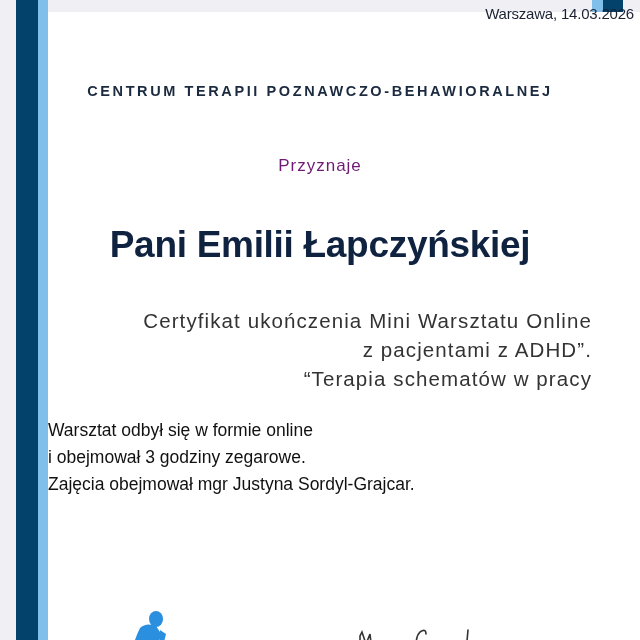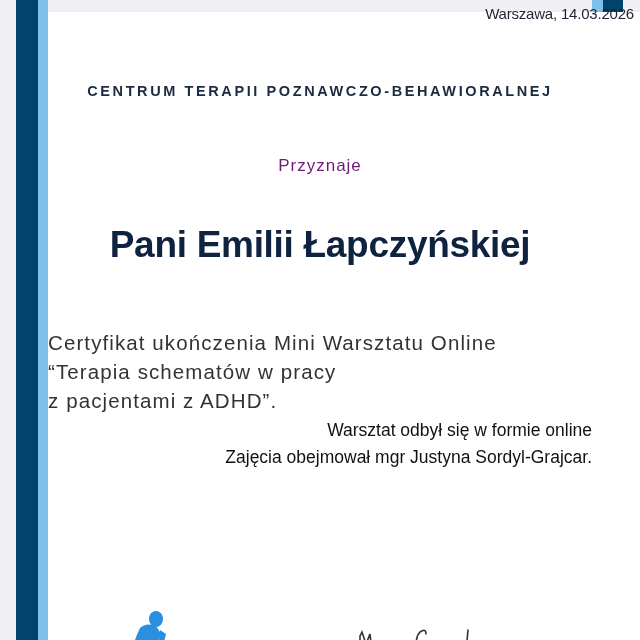--- a/index.html
+++ b/index.html
@@ -23,25 +23,25 @@
   }
   .awards {
     position: absolute; left: 0; width: 544px; top: 144px; text-align: center;
     font-size: 17px; color: #701a75; letter-spacing: 1px;
   }
   .name {
     position: absolute; left: 0; width: 544px; top: 204px; text-align: center;
     font-size: 37px; font-weight: bold; color: #0f2240; letter-spacing: -0.3px; margin-top: 8px;
   }
   .cert {
-    position: absolute; left: 0; width: 544px; top: 294px; text-align: left;
-    font-size: 20.5px; line-height: 29px; color: #333; letter-spacing: 1.1px; margin-top: 22px;
+    position: absolute; left: 0; width: 544px; top: 294px; text-align: right;
+    font-size: 20.5px; line-height: 29px; color: #333; letter-spacing: 1.1px;
   }
   .details {
-    position: absolute; left: 0; width: 544px; top: 405px; text-align: right;
+    position: absolute; left: 0; width: 544px; top: 405px; text-align: left;
     font-size: 17.5px; line-height: 27px; color: #111;
   }
   .logo {
     position: absolute; left: 82px; top: 598px; width: 170px; height: 42px;
   }
   .logo-text {
     position: absolute; left: 44px; top: 20px;
     font-size: 7.5px; font-weight: bold; line-height: 9px; color: #2b8fdf; letter-spacing: 0.2px;
   }
   .signature { position: absolute; left: 300px; top: 610px; width: 160px; height: 30px; }
@@ -54,25 +54,26 @@
 <div class="frame-inner-right"></div>
 <div class="frame-outer-right"></div>
 
 <div class="paper">
   <div class="date">Warszawa, 14.03.2026</div>
   <div class="org">CENTRUM TERAPII POZNAWCZO-BEHAWIORALNEJ</div>
   <div class="awards">Przyznaje</div>
   <div class="name">Pani Emilii Łapczyńskiej</div>
   <div class="cert">
     <div>Certyfikat ukończenia Mini Warsztatu Online</div>
+    <div>z pacjentami z ADHD”.</div>
     <div>“Terapia schematów w pracy</div>
-    <div>z pacjentami z ADHD”.</div>
   </div>
   <div class="details">
     <div>Warsztat odbył się w formie online</div>
+    <div>i obejmował 3 godziny zegarowe.</div>
     <div>Zajęcia obejmował mgr Justyna Sordyl-Grajcar.</div>
   </div>
 
   <div class="logo">
     <svg width="44" height="42" viewBox="0 0 44 42" style="position:absolute;left:0;top:0">
       <g fill="#2b8fdf">
         <ellipse cx="26" cy="9" rx="7" ry="8"></ellipse>
         <path d="M10 18 Q16 12 26 16 L30 22 Q32 28 28 32 L22 30 L18 36 L28 38 L30 42 L2 42 Q4 30 10 18 Z"></path>
         <path d="M30 20 L36 24 L34 32 L30 30 Z"></path>
       </g>

